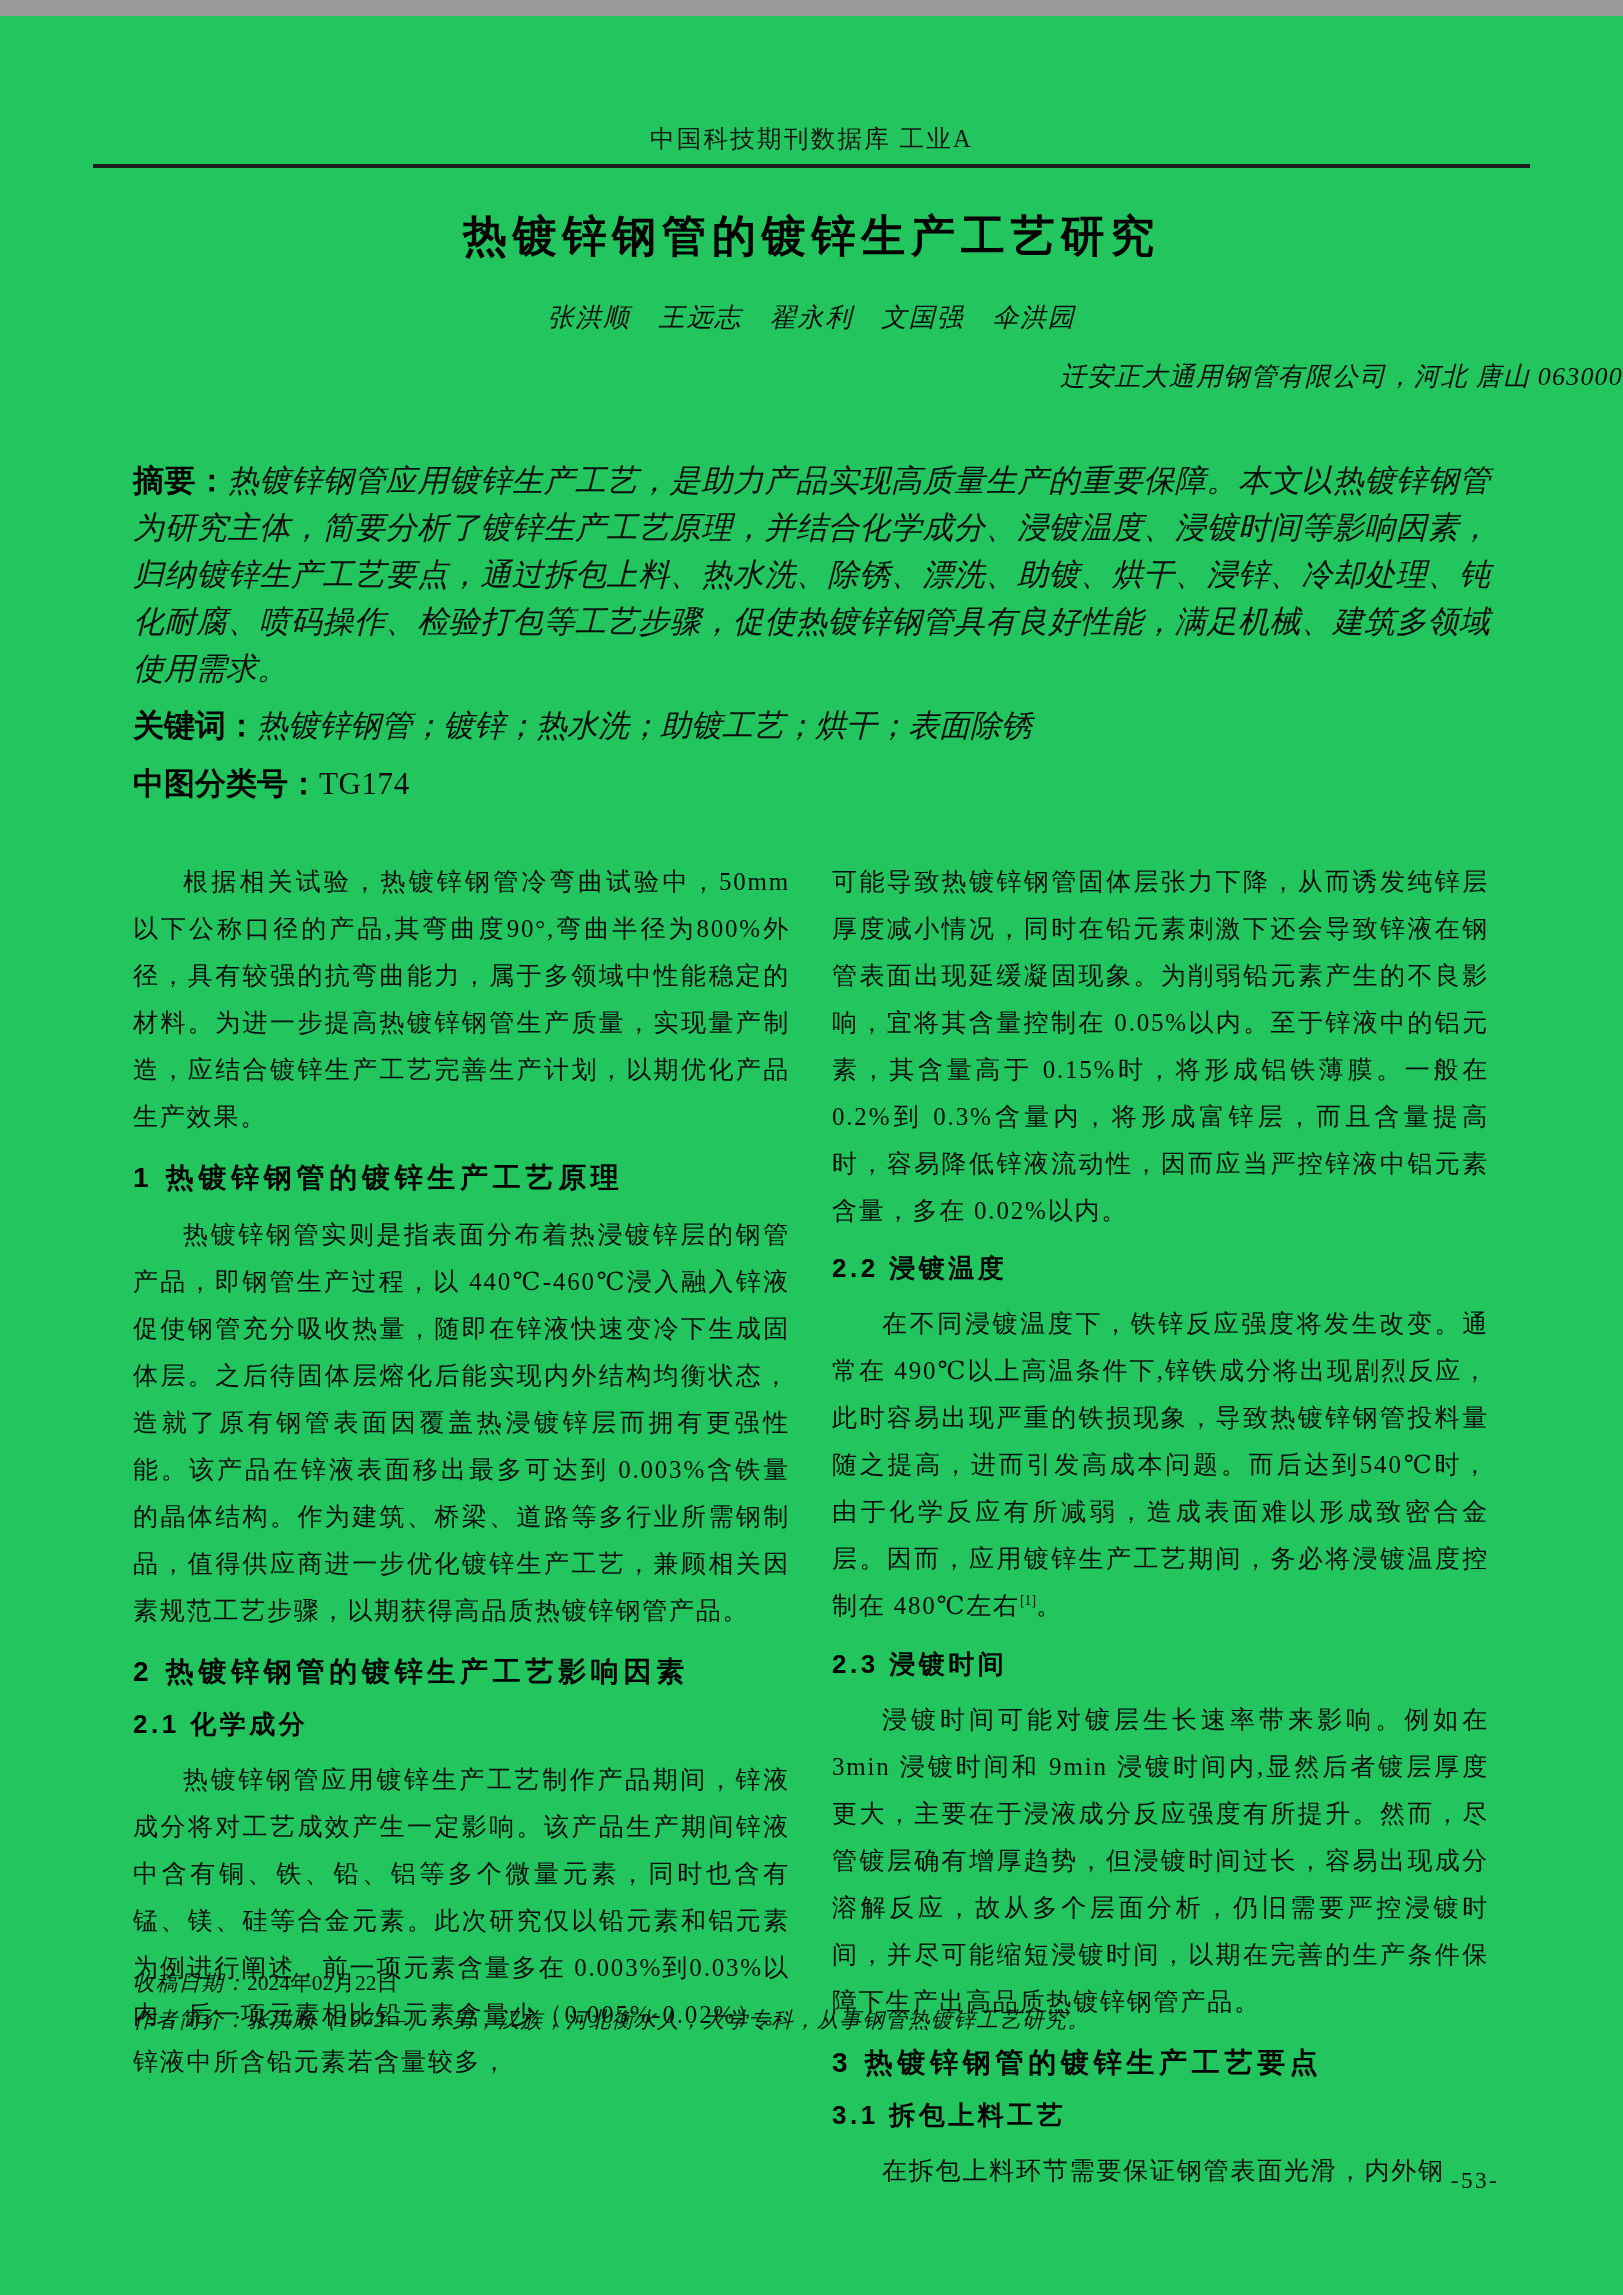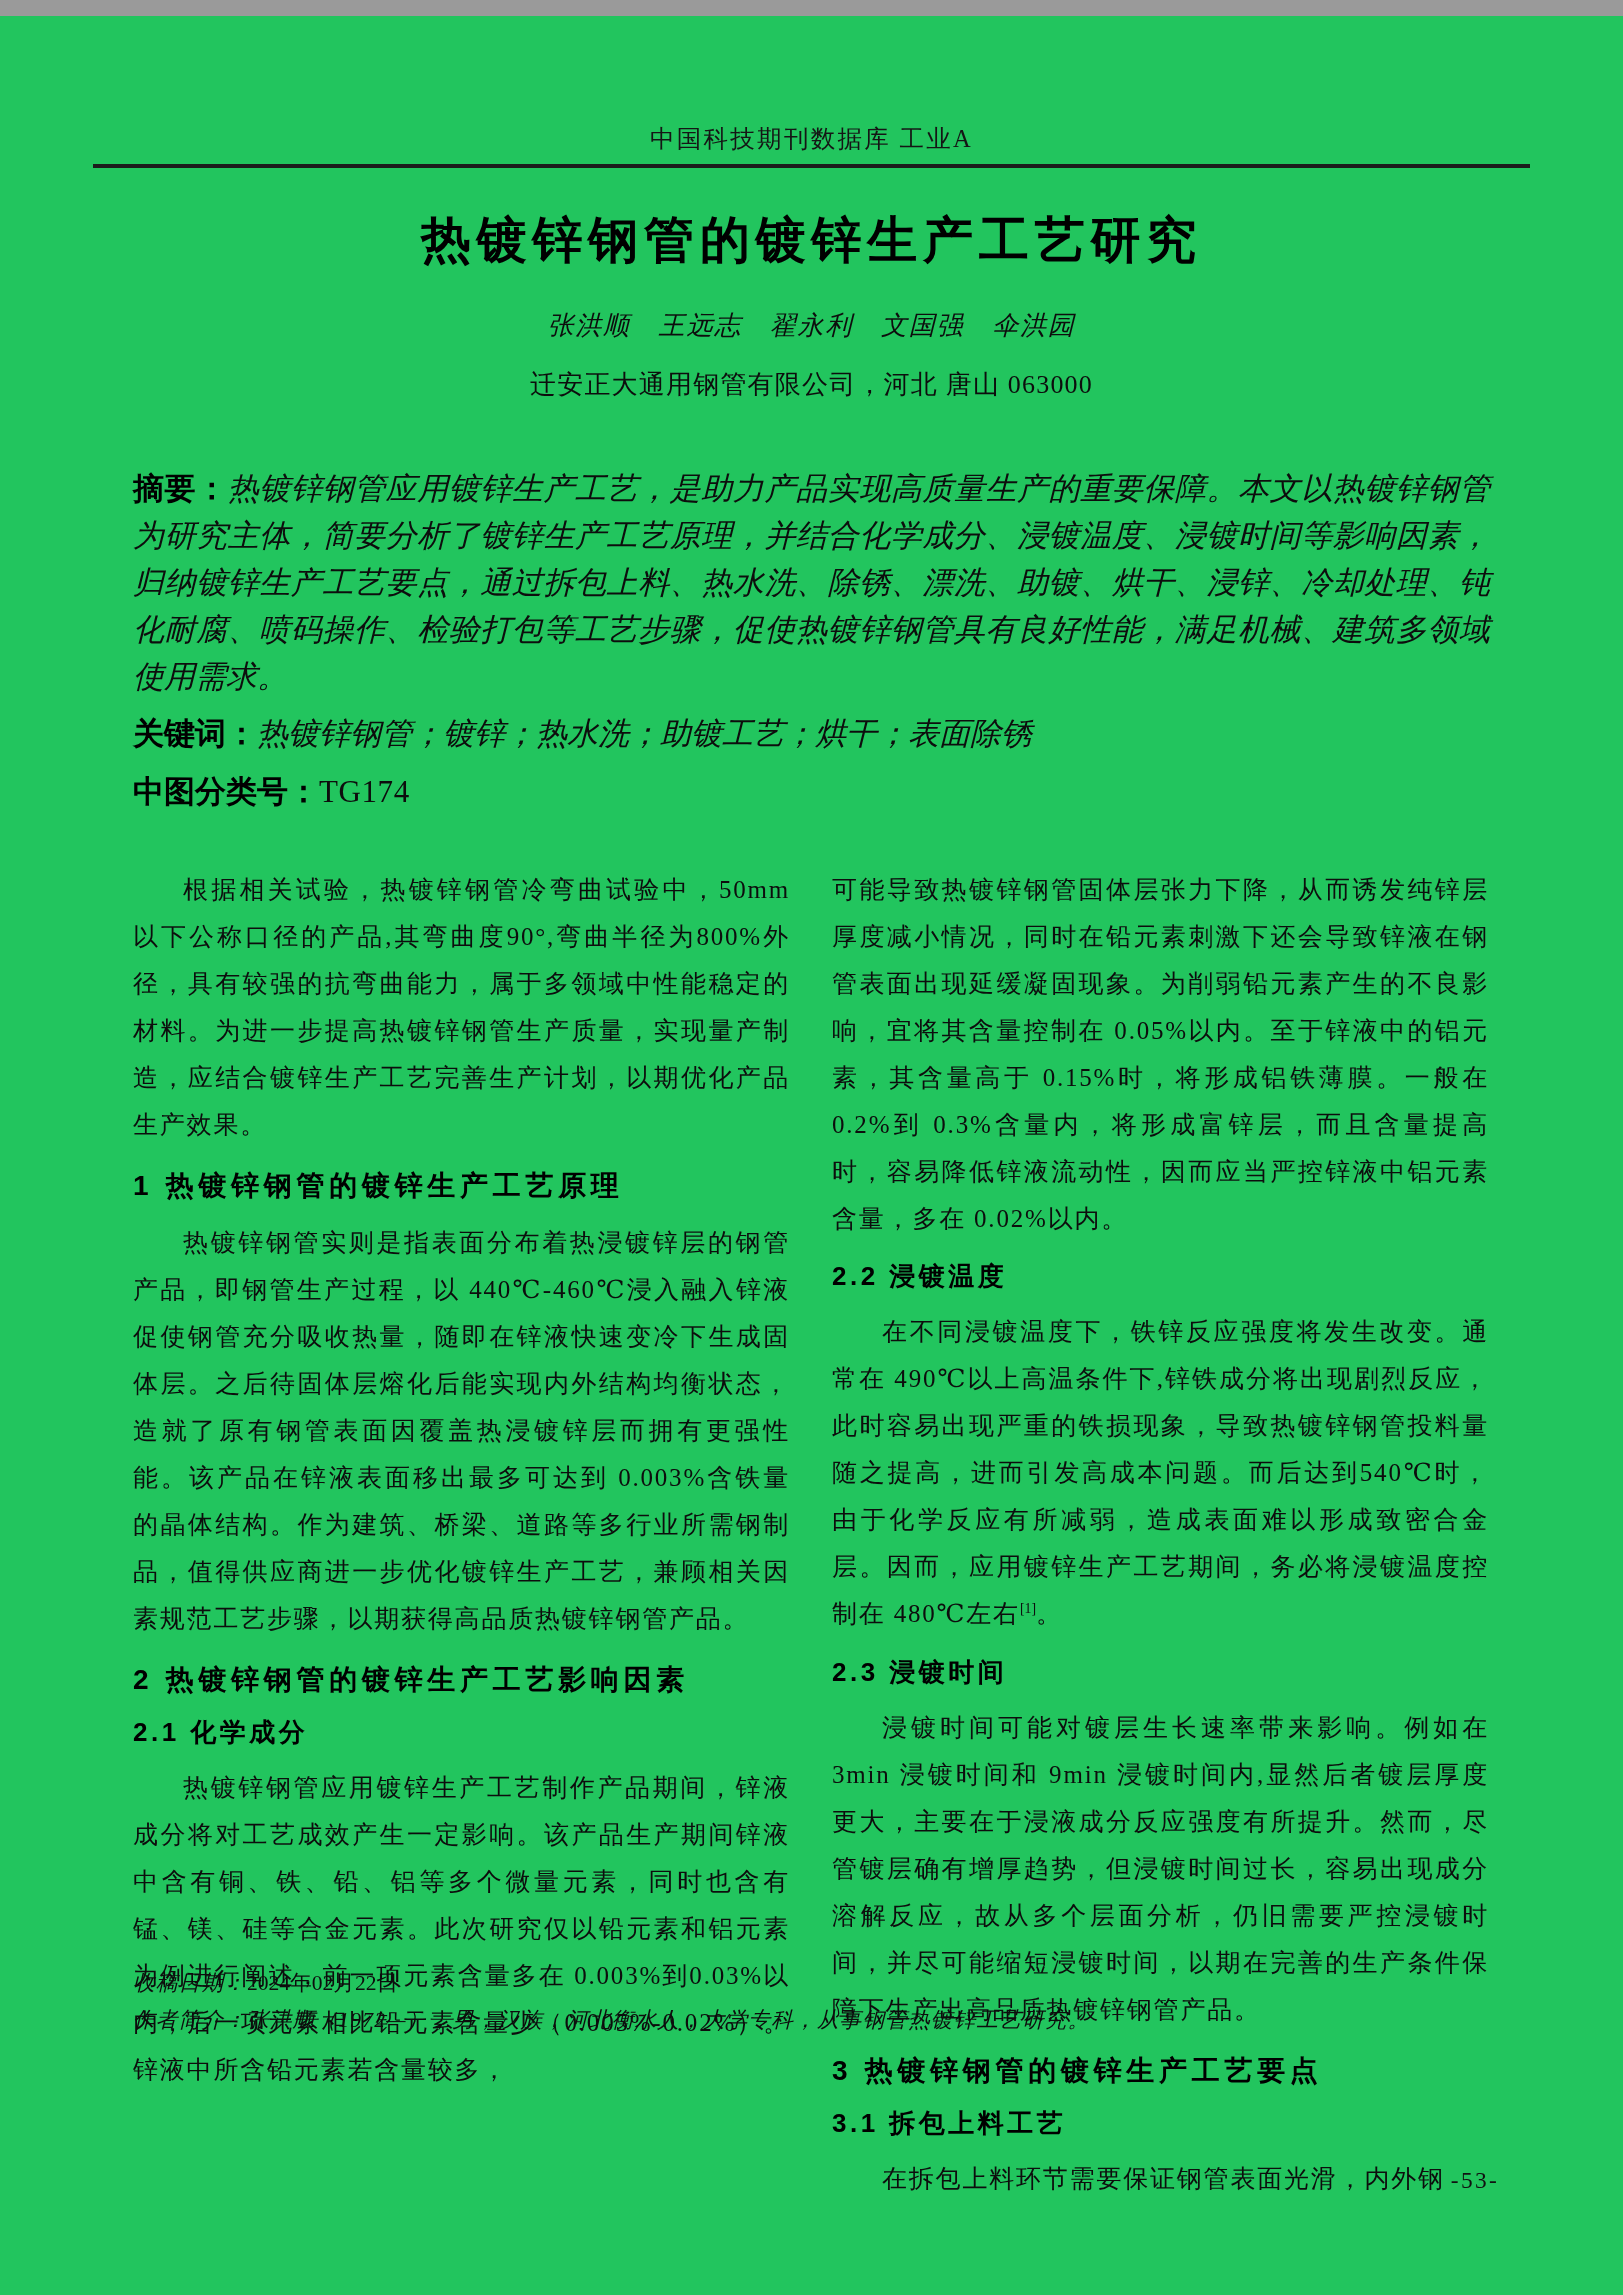--- a/index.html
+++ b/index.html
@@ -22,37 +22,38 @@
     letter-spacing:2.3px;
     color:#151515;
     border-bottom:4.7px solid #1c1c1c;
   }
   
   .paper-title{
     margin-top:39px;
     text-align:center;
     font-family:"Liberation Sans","DejaVu Sans",sans-serif;
     font-weight:bold;
-    font-size:50px;
+    font-size:44px;
     letter-spacing:5.8px;
     color:#000;
   }
   .authors{
     margin-top:34px;
     text-align:center;
     font-size:26px;
     letter-spacing:1.8px;
     font-style:italic;
     color:#0d0d0d;
   }
   .affiliation{
     margin-top:23.4px;
-    text-align:center;
+    text-align:right;
     font-size:26px;
     letter-spacing:1.2px;
+    font-style:italic;
     color:#0d0d0d;
   }
   
   .meta-block{
     margin:63px 133px 0 133px;
     font-size:31px;
     line-height:47px;
     text-align:justify;
     color:#0d0d0d;
   }

